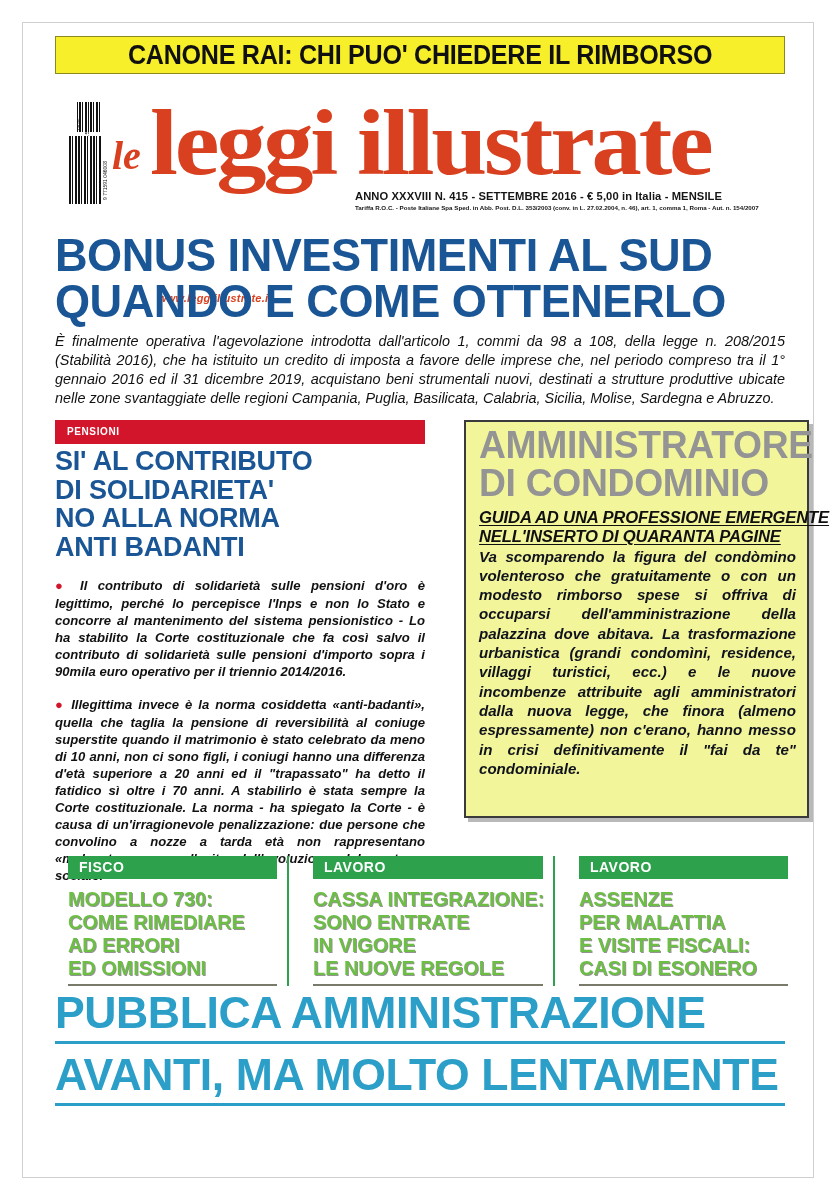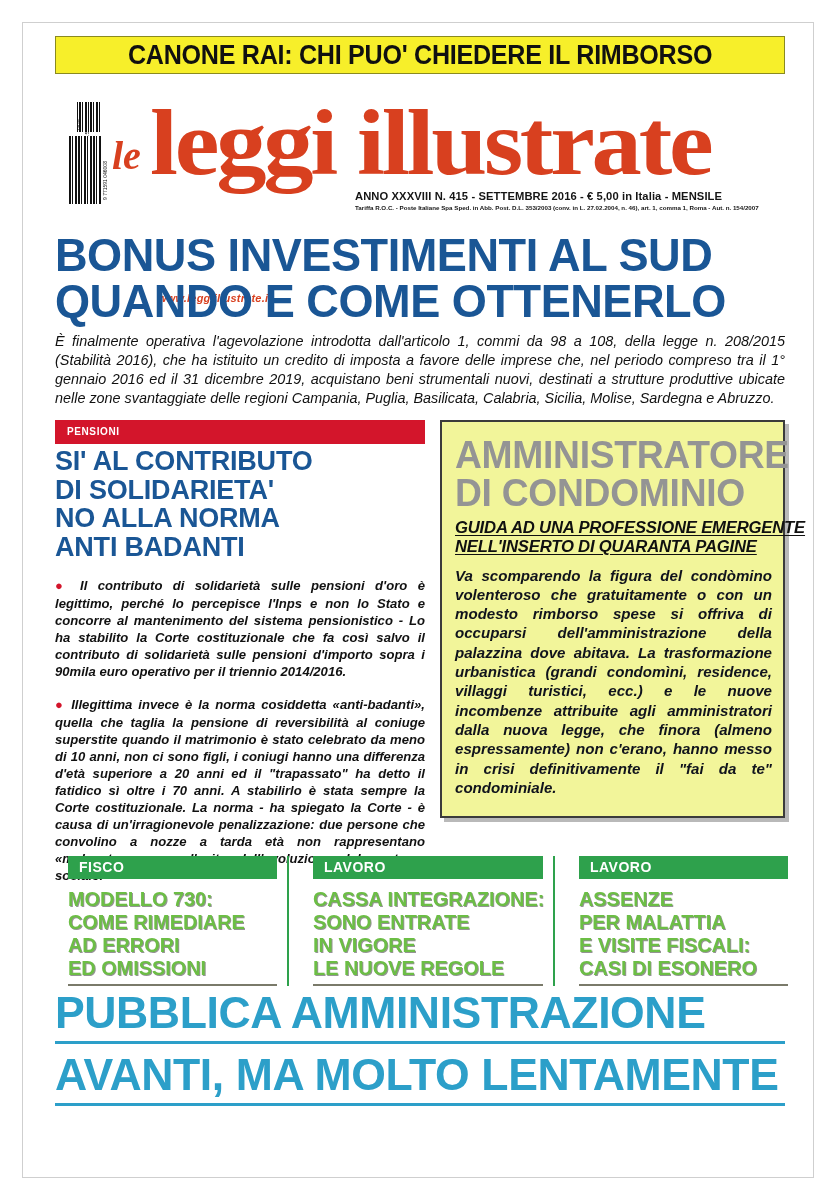--- a/index.html
+++ b/index.html
@@ -238,28 +238,28 @@
   .pens-body p { margin: 16px 0 7px 0; }
   .bullet {
     color: #d3152b;
     font-size: 13px;
     font-style: normal;
   }
 
   
   .yellow-box {
     position: absolute;
-    left: 440px; top: 420px;
+    left: 464px; top: 420px;
     width: 345px;
     height: 398px;
     background: #f2f59a;
     border: 2px solid #3b3b3b;
     box-sizing: border-box;
     box-shadow: 4px 4px 0 #b9b9b9;
-    padding: 14px 11px 8px 13px;
+    padding: 4px 11px 8px 13px;
   }
   .yb-title div {
     font-family: "Liberation Sans Narrow", "Liberation Sans", sans-serif;
     font-weight: bold;
     font-size: 38px;
     line-height: 1.0;
     color: #949494;
     letter-spacing: -0.3px;
     transform: scaleX(0.98);
     transform-origin: left center;
@@ -275,21 +275,20 @@
     font-size: 17.2px;
     line-height: 1.12;
     color: #101010;
     letter-spacing: -0.2px;
     transform: scaleX(0.97);
     transform-origin: left center;
     white-space: nowrap;
   }
   .yb-sub .underlined { text-decoration: underline; text-underline-offset: 2px; }
   .yb-body {
-    margin-top: 9px;
     font-family: "Liberation Sans", sans-serif;
     font-weight: bold;
     font-style: italic;
     font-size: 15.1px;
     line-height: 1.28;
     color: #10131c;
     text-align: justify;
   }
 
   

